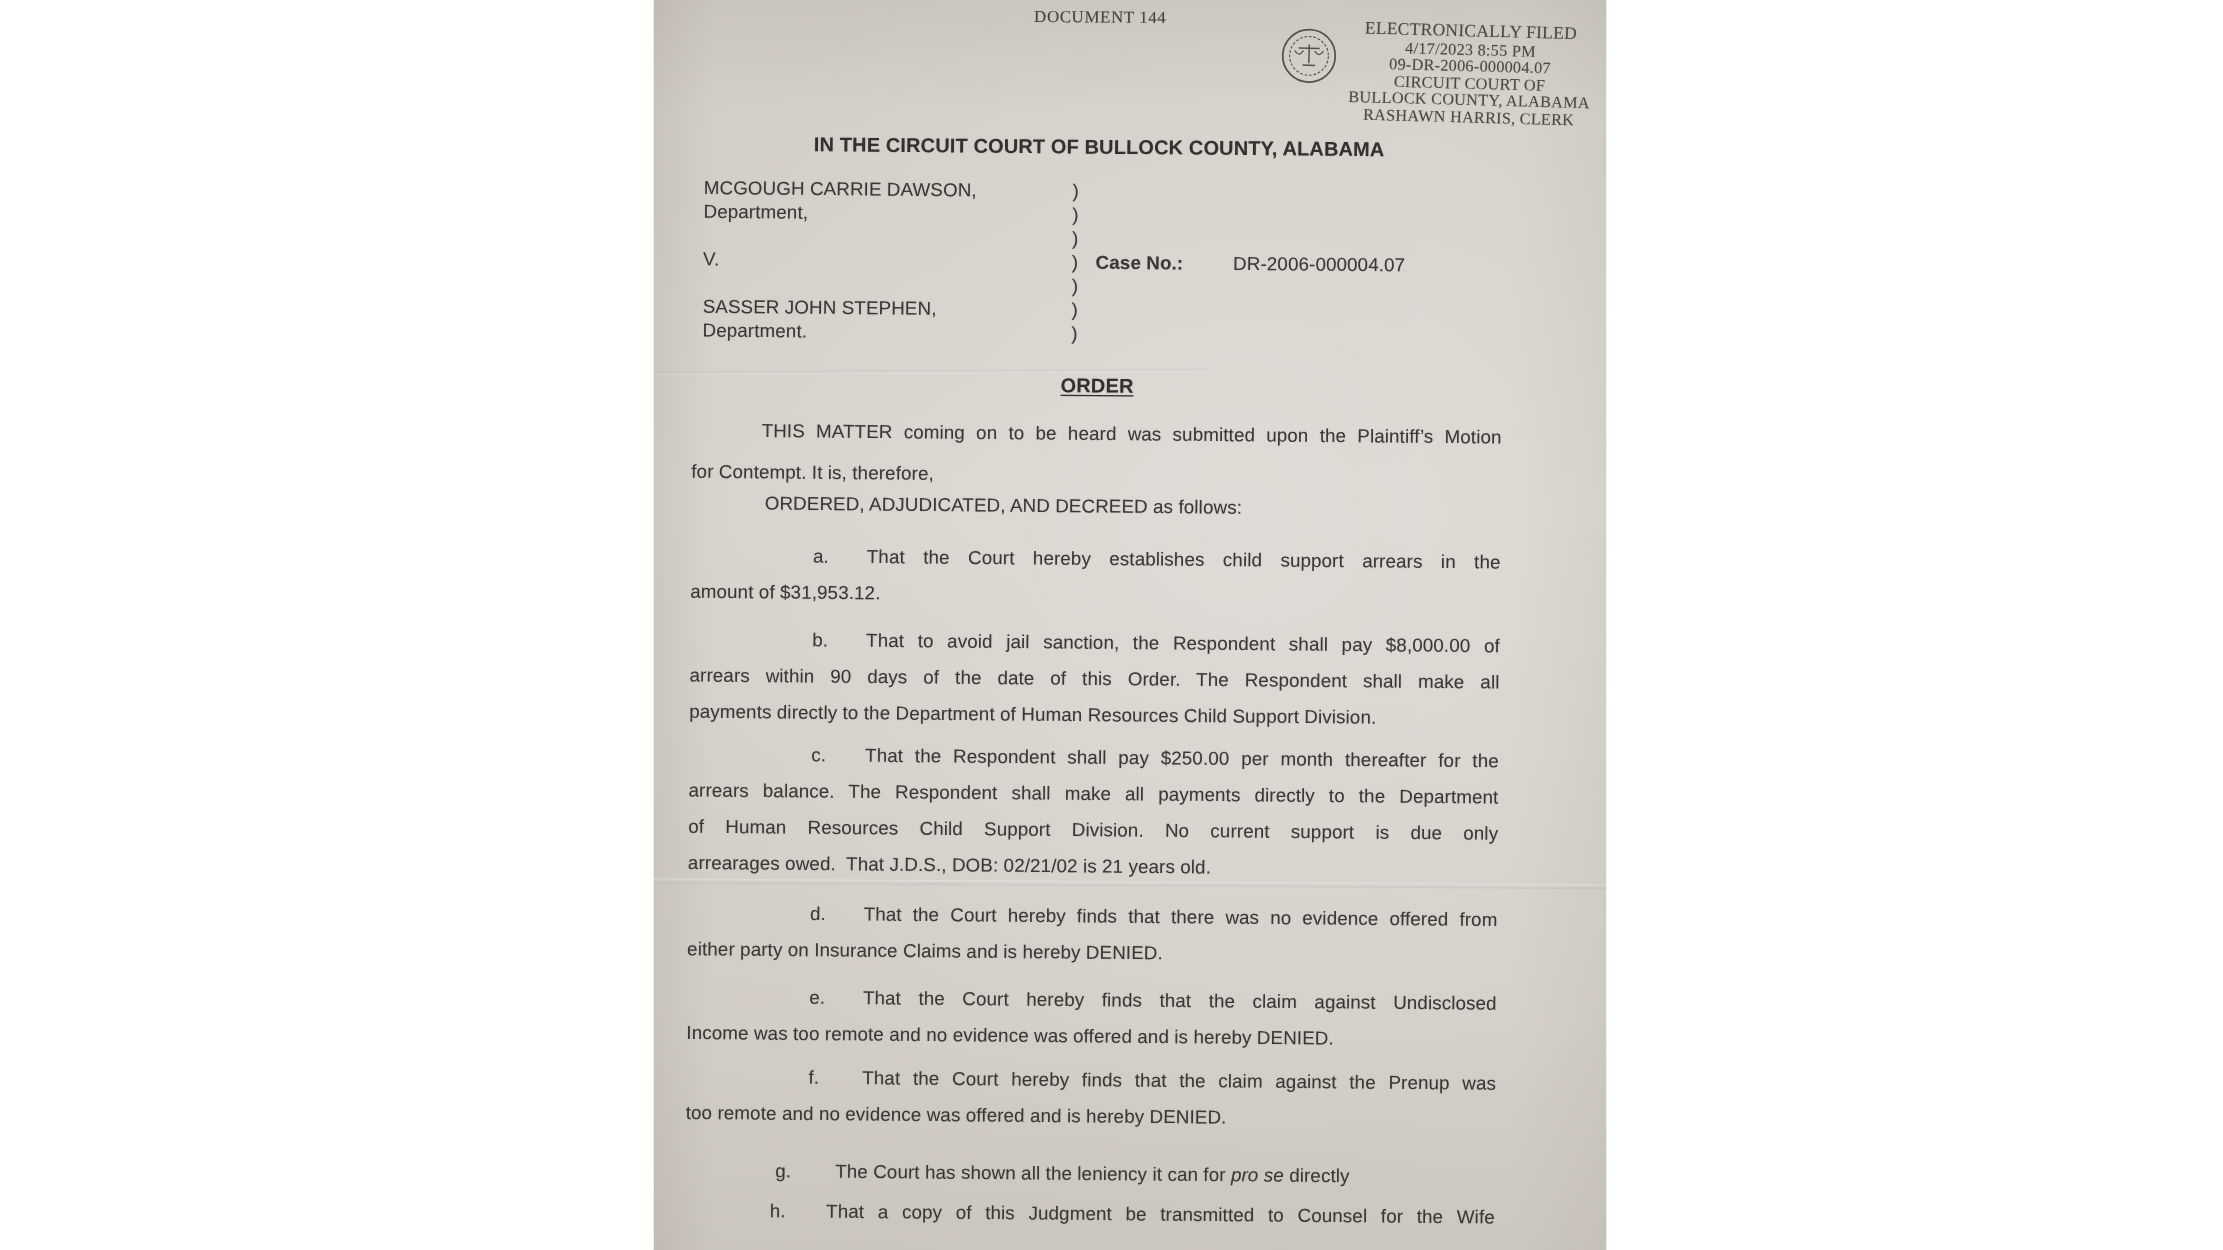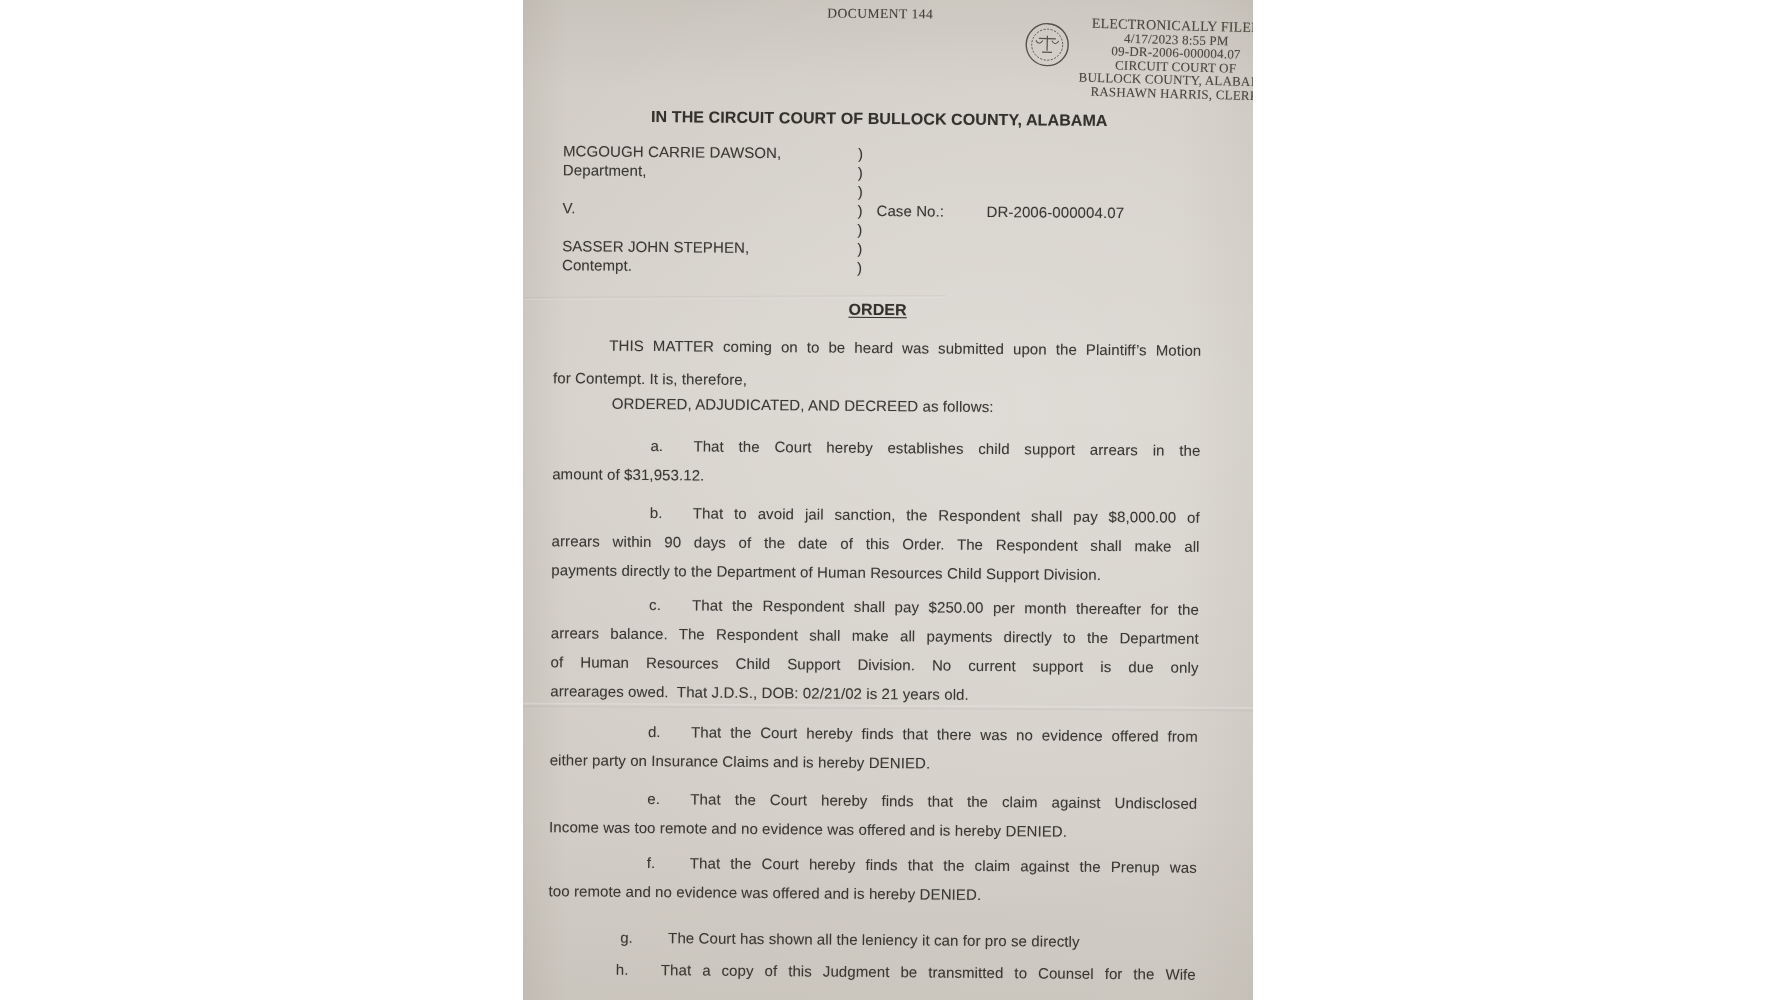--- a/index.html
+++ b/index.html
@@ -23,20 +23,21 @@
     left: 523px;
     top: 0;
     width: 730px;
     height: 1000px;
     overflow: hidden;
     background-color: #d8d4cd;
     background-image:
       radial-gradient(120% 85% at 62% 42%, rgba(255,255,255,0.20), rgba(255,255,255,0) 60%),
       linear-gradient(90deg, rgba(110,102,88,0.12), rgba(110,102,88,0.02) 6%, rgba(110,102,88,0) 90%, rgba(110,102,88,0.07)),
       linear-gradient(180deg, rgba(112,104,90,0.13), rgba(112,104,90,0.03) 9%, rgba(112,104,90,0) 40%, rgba(112,104,90,0.04) 82%, rgba(112,104,90,0.12));
+    padding-left: 32px;
   }
   .crease-top {
     position: absolute; left: 0; top: 296px; width: 58%; height: 3px;
     background: linear-gradient(180deg, rgba(95,88,76,0.09), rgba(255,255,255,0.22));
     transform: rotate(-0.3deg);
   }
   .crease-mid {
     position: absolute; left: 0; top: 705px; width: 100%; height: 4px;
     background: linear-gradient(180deg, rgba(255,255,255,0.28), rgba(95,88,76,0.10));
     transform: rotate(0.35deg);
@@ -91,38 +92,38 @@
     text-align: center; font-weight: bold; font-size: 16px;
     line-height: 20px; color: #33312c;
     text-decoration: underline;
     text-underline-offset: 2px;
   }
   
   .caption { position: absolute; top: 144px; left: 8px; right: 0; height: 145px; }
   .cap-row { position: absolute; left: 0; right: 0; height: 19px; line-height: 19px; }
   .cap-left  { position: absolute; left: 0; }
   .cap-paren { position: absolute; left: 295px; }
-  .cap-case-label { position: absolute; left: 314px; }
+  .cap-case-label { position: absolute; left: 314px; font-weight: bold; }
   .cap-case-value { position: absolute; left: 424px; }
   
   .tline { line-height: 29px; height: 29px; }
   .jline { text-align: justify; overflow: hidden; }
   .jline::after { content: ""; display: inline-block; width: 100%; }
   .intro { position: absolute; top: 331px; left: 0; right: 0; }
   .intro .tline { line-height: 33px; height: 33px; }
   .indent-intro { text-indent: 56px; }
   .decree { position: absolute; top: 391px; left: 0; right: 0; text-indent: 59px; }
   .item { position: absolute; left: 0; right: 0; }
   .fl   { text-indent: 49px; }
   .fl-g { text-indent: 36px; }
   .fl-h { text-indent: 34px; }
   .item-letter { display: inline-block; width: 92px; }
   .item-letter.w-g { width: 84px; }
   .item-letter.w-h { width: 79px; }
-  .it { }
+  .it { font-style: italic; }
   .top-a { top: 433px; } .top-b { top: 500px; } .top-c { top: 592px; }
   .top-d { top: 719px; } .top-e { top: 786px; } .top-f { top: 850px; }
   .top-g { top: 925px; } .top-h { top: 957px; }
 </style>
 </head>
 <body>
 
 <div class="stage">
   <div class="page">
     <div class="crease-top"></div>
@@ -175,21 +176,21 @@
         </div>
         <div class="cap-row" style="top:76px">
           <span class="cap-left"></span>
           <span class="cap-paren">)</span>
         </div>
         <div class="cap-row" style="top:95px">
           <span class="cap-left">SASSER JOHN STEPHEN,</span>
           <span class="cap-paren">)</span>
         </div>
         <div class="cap-row" style="top:114px">
-          <span class="cap-left">Contempt.</span>
+          <span class="cap-left">Department.</span>
           <span class="cap-paren">)</span>
         </div>
       </div>
 
       <div class="order-heading">ORDER</div>
 
       <div class="intro">
         <div class="tline jline indent-intro">THIS MATTER coming on to be heard was submitted upon the Plaintiff’s Motion</div>
         <div class="tline">for Contempt. It is, therefore,</div>
       </div>

